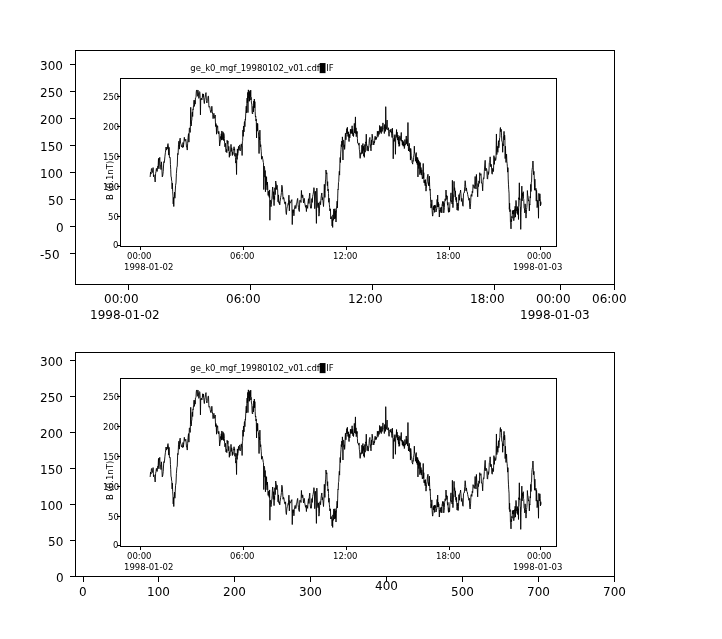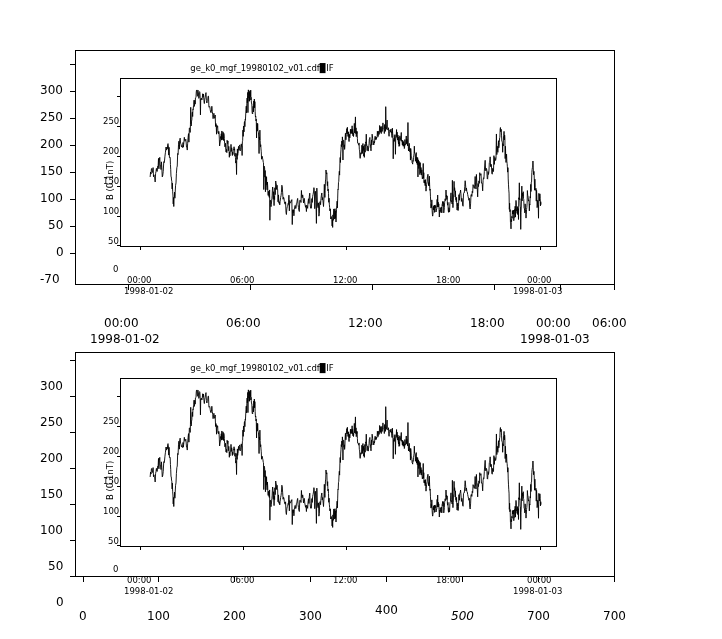--- a/index.html
+++ b/index.html
@@ -44,21 +44,20 @@
   }
   #inner-bottom-frame {
     left: 120px; top: 48px; width: 437px; height: 169px;
   }
 
   .tick-label {
     position: absolute;
     font-size: 11px;
     white-space: nowrap;
     line-height: 1;
-    margin-top: 24px;
   }
   .tick-label.outer {
     font-size: 12px;
   }
   .tick-label.small {
     font-size: 8.5px;
   }
   .tick {
     position: absolute;
     background: #000;
@@ -92,21 +91,21 @@
 
   <div class="frame" id="outer-top-frame"></div>
 
   <div class="tick-label outer" style="left:40px; top:60px;">300</div>
   <div class="tick-label outer" style="left:40px; top:87px;">250</div>
   <div class="tick-label outer" style="left:40px; top:114px;">200</div>
   <div class="tick-label outer" style="left:40px; top:141px;">150</div>
   <div class="tick-label outer" style="left:40px; top:168px;">100</div>
   <div class="tick-label outer" style="left:48px; top:195px;">50</div>
   <div class="tick-label outer" style="left:56px; top:222px;">0</div>
-  <div class="tick-label outer" style="left:40px; top:249px;">-70</div>
+  <div class="tick-label outer" style="left:40px; top:249px;">-50</div>
 
   <div class="tick" style="left:70px; top:64px; width:5px; height:1px;"></div>
   <div class="tick" style="left:70px; top:91px; width:5px; height:1px;"></div>
   <div class="tick" style="left:70px; top:118px; width:5px; height:1px;"></div>
   <div class="tick" style="left:70px; top:145px; width:5px; height:1px;"></div>
   <div class="tick" style="left:70px; top:172px; width:5px; height:1px;"></div>
   <div class="tick" style="left:70px; top:199px; width:5px; height:1px;"></div>
   <div class="tick" style="left:70px; top:226px; width:5px; height:1px;"></div>
   <div class="tick" style="left:70px; top:253px; width:5px; height:1px;"></div>
 
@@ -191,21 +190,21 @@
   <div class="tick" style="left:386px; top:247px; width:1px; height:5px;"></div>
   <div class="tick" style="left:462px; top:247px; width:1px; height:5px;"></div>
   <div class="tick" style="left:538px; top:247px; width:1px; height:5px;"></div>
   <div class="tick" style="left:614px; top:247px; width:1px; height:5px;"></div>
 
   <div class="tick-label outer" style="left:79px;  top:256px;">0</div>
   <div class="tick-label outer" style="left:147px; top:256px;">100</div>
   <div class="tick-label outer" style="left:223px; top:256px;">200</div>
   <div class="tick-label outer" style="left:299px; top:256px;">300</div>
   <div class="tick-label outer" style="left:375px; top:250px;">400</div>
-  <div class="tick-label outer" style="left:451px; top:256px;font-style:italic;">500</div>
+  <div class="tick-label outer" style="left:451px; top:256px;">500</div>
   <div class="tick-label outer" style="left:527px; top:256px;">700</div>
   <div class="tick-label outer" style="left:603px; top:256px;">700</div>
 
   <div class="frame" id="inner-bottom-frame">
     <svg width="435" height="167" viewBox="0 0 435 167">
       <path class="datapath" id="bottom-path" d="M29.17,97.58L29.58,93.05L30.00,95.07L30.42,89.72L30.83,89.49L31.25,93.21L31.67,93.47L32.08,88.60L32.50,97.73L32.92,95.82L33.33,97.87L33.75,98.84L34.17,102.98L34.58,94.63L35.00,92.45L35.42,89.40L35.83,92.29L36.25,92.36L36.67,87.36L37.08,88.31L37.50,79.35L37.92,89.84L38.33,81.89L38.75,78.35L39.17,86.51L39.58,86.38L40.00,90.54L40.42,82.84L40.83,88.37L41.25,97.87L41.67,97.01L42.22,92.58L42.78,82.68L43.33,83.54L43.89,77.84L44.44,73.24L45.00,68.05L45.33,69.25L45.67,71.11L46.00,68.11L46.33,69.76L46.67,65.49L47.00,64.61L47.36,66.86L47.72,76.09L48.08,68.30L48.44,78.61L48.81,78.65L49.17,78.29L49.44,85.49L49.72,90.71L50.00,97.82L50.28,97.88L50.56,101.09L50.83,102.49L51.11,109.93L51.39,104.15L51.67,112.79L51.94,116.04L52.22,124.95L52.50,118.57L52.78,127.52L53.06,118.59L53.33,118.23L53.61,113.06L53.89,119.23L54.17,113.54L54.58,106.29L55.00,103.93L55.42,94.33L55.83,88.68L56.25,87.04L56.67,74.50L57.08,75.54L57.50,65.81L57.92,62.18L58.33,70.15L58.75,60.67L59.17,59.14L59.58,64.20L60.00,65.09L60.42,67.72L60.83,66.59L61.25,68.39L61.67,68.51L62.00,63.49L62.33,68.17L62.67,65.45L63.00,61.66L63.33,58.31L63.67,61.78L64.03,62.26L64.39,61.76L64.75,60.16L65.11,62.90L65.47,67.96L65.83,67.70L66.25,71.07L66.67,64.19L67.08,58.40L67.50,54.61L67.92,63.17L68.33,49.38L68.61,48.85L68.89,50.28L69.17,53.43L69.44,45.67L69.72,28.31L70.00,45.79L70.28,46.90L70.56,42.12L70.83,40.85L71.11,34.14L71.39,33.10L71.67,37.54L71.94,29.93L72.22,30.58L72.50,26.51L72.78,25.29L73.06,21.17L73.33,27.44L73.61,24.99L73.89,21.40L74.17,25.13L74.44,18.91L74.72,18.62L75.00,17.84L75.28,12.92L75.56,11.25L75.83,10.94L76.11,14.96L76.39,17.28L76.67,16.52L76.94,11.10L77.22,14.47L77.50,14.29L77.78,19.35L78.06,18.64L78.33,13.42L78.61,12.61L78.89,13.32L79.17,18.92L79.44,35.91L79.72,19.98L80.00,19.95L80.42,19.10L80.83,21.02L81.25,19.37L81.67,14.75L82.08,18.16L82.50,14.99L82.92,21.51L83.33,24.54L83.75,20.17L84.17,18.41L84.58,15.20L85.00,13.61L85.42,21.29L85.83,24.01L86.25,22.49L86.67,21.85L87.08,17.22L87.50,17.18L87.92,28.23L88.33,27.85L88.75,27.44L89.17,30.30L89.58,33.09L90.00,33.74L90.42,32.77L90.83,27.25L91.25,32.26L91.67,35.36L92.08,39.66L92.50,36.78L92.92,34.28L93.33,39.10L93.75,39.23L94.17,36.00L94.58,47.56L95.00,44.58L95.28,47.78L95.56,55.21L95.83,46.17L96.11,47.59L96.39,48.28L96.67,47.20L96.94,53.74L97.22,53.49L97.50,54.81L97.78,52.30L98.06,53.97L98.33,60.07L98.61,66.98L98.89,64.90L99.17,63.64L99.44,60.81L99.72,57.48L100.00,59.04L100.28,54.76L100.56,61.14L100.83,51.98L101.11,60.76L101.39,60.59L101.67,56.01L101.94,52.82L102.22,53.59L102.50,61.46L102.78,54.34L103.06,55.60L103.33,59.55L103.61,64.11L103.89,67.79L104.17,66.10L104.44,64.24L104.72,70.08L105.00,73.06L105.28,72.34L105.56,70.35L105.83,73.67L106.11,61.28L106.39,63.27L106.67,64.61L106.94,61.95L107.22,71.78L107.50,71.06L107.78,67.38L108.06,71.10L108.33,78.29L108.61,73.03L108.89,76.92L109.17,72.86L109.44,71.93L109.72,72.25L110.00,65.36L110.28,72.40L110.56,68.93L110.83,68.74L111.11,74.73L111.39,76.52L111.67,73.05L111.94,75.54L112.22,70.98L112.50,70.16L112.78,70.61L113.06,67.76L113.33,71.24L113.61,69.80L113.89,77.20L114.17,74.16L114.44,78.35L114.72,84.09L115.00,81.63L115.28,83.32L115.56,95.53L115.83,74.48L116.11,80.39L116.39,69.93L116.67,76.50L116.94,74.38L117.22,72.84L117.50,67.40L117.78,68.89L118.06,71.16L118.33,67.50L118.61,66.04L118.89,66.14L119.17,71.91L119.44,71.47L119.72,70.56L120.00,68.13L120.28,64.89L120.56,67.19L120.83,67.01L121.11,76.49L121.39,62.82L121.67,61.32L121.94,51.07L122.22,57.37L122.50,47.01L122.78,49.89L123.06,52.84L123.33,43.55L123.61,42.48L123.89,47.70L124.17,40.44L124.44,41.26L124.72,34.94L125.00,30.43L125.28,27.08L125.56,33.95L125.83,24.17L126.11,19.05L126.39,23.83L126.67,16.57L126.81,13.38L126.94,33.63L127.08,18.53L127.22,12.79L127.36,10.87L127.50,12.09L127.64,11.04L127.78,14.75L127.92,19.02L128.06,12.58L128.19,22.35L128.33,18.10L128.47,21.79L128.61,13.70L128.75,15.14L128.89,14.28L129.03,11.83L129.17,16.65L129.31,15.60L129.44,16.10L129.58,17.84L129.72,11.10L129.86,21.01L130.00,18.21L130.28,21.90L130.56,24.79L130.83,24.61L131.11,33.30L131.39,34.66L131.67,35.00L131.94,28.16L132.22,27.18L132.50,32.90L132.78,21.96L133.06,28.50L133.33,20.01L133.61,28.71L133.89,22.65L134.17,32.79L134.44,37.94L134.72,37.01L135.00,41.92L135.28,40.18L135.56,58.97L135.83,45.48L136.11,44.07L136.39,51.82L136.67,44.66L136.94,51.87L137.22,52.60L137.50,53.69L137.78,60.13L138.06,74.54L138.33,57.94L138.61,60.87L138.89,51.11L139.17,61.42L139.44,67.78L139.72,65.72L140.00,69.98L140.28,72.82L140.56,80.23L140.83,77.35L141.11,77.87L141.39,77.53L141.67,79.96L141.94,80.80L142.22,83.26L142.50,83.71L142.78,110.55L143.06,87.02L143.33,87.51L143.61,88.86L143.89,98.14L144.17,91.55L144.44,112.78L144.72,96.88L145.00,106.20L145.28,103.30L145.56,97.86L145.83,108.52L146.11,110.89L146.39,103.00L146.67,106.65L146.94,114.75L147.22,116.49L147.50,112.31L147.78,116.11L148.06,117.56L148.33,118.48L148.61,110.95L148.89,141.25L149.17,121.92L149.44,121.23L149.72,123.17L150.00,127.66L150.28,125.46L150.56,123.06L150.83,119.64L151.11,116.87L151.39,111.15L151.67,108.01L151.94,110.24L152.22,120.34L152.50,112.73L152.78,116.45L153.06,126.62L153.33,117.17L153.61,120.58L153.89,108.74L154.17,115.66L154.44,111.77L154.72,102.01L155.00,105.18L155.28,105.07L155.56,110.44L155.83,108.64L156.11,106.25L156.39,110.58L156.67,110.33L156.94,122.83L157.22,122.47L157.50,115.88L157.78,123.18L158.06,124.30L158.33,122.71L158.75,125.88L159.17,122.30L159.58,118.62L160.00,116.72L160.42,113.41L160.83,106.22L161.25,107.65L161.67,113.85L162.08,120.24L162.50,118.23L162.92,118.91L163.33,122.48L163.75,124.63L164.17,125.23L164.58,122.81L165.00,133.56L165.42,135.50L165.83,129.91L166.25,127.73L166.67,127.24L167.08,124.52L167.50,125.41L167.92,116.20L168.33,131.85L168.75,121.48L169.17,123.77L169.58,123.92L170.00,122.85L170.42,122.37L170.83,120.62L171.25,145.56L171.67,130.78L172.08,133.86L172.50,130.72L172.92,136.81L173.33,130.32L173.75,128.04L174.17,126.42L174.58,129.36L175.00,129.52L175.42,124.44L175.83,124.22L176.25,121.00L176.67,119.41L177.08,125.50L177.50,128.62L177.92,131.27L178.33,132.51L178.75,121.28L179.17,121.21L179.58,121.46L180.00,123.50L180.42,111.44L180.83,118.23L181.25,118.87L181.67,115.88L182.08,118.59L182.50,123.97L182.92,120.32L183.33,119.40L183.75,123.98L184.17,126.32L184.58,128.29L185.00,126.26L185.42,132.56L185.83,126.30L186.25,127.11L186.67,129.33L187.08,122.85L187.50,119.75L187.92,124.49L188.33,117.41L188.75,114.15L189.17,124.78L189.58,129.16L190.00,129.16L190.42,129.15L190.83,119.58L191.25,123.43L191.67,117.32L192.08,115.38L192.50,112.97L192.92,108.66L193.33,111.39L193.75,129.69L194.17,116.89L194.58,112.31L195.00,123.63L195.42,144.40L195.83,109.13L196.25,121.99L196.67,127.14L197.08,128.76L197.50,123.86L197.92,137.16L198.33,134.62L198.75,123.17L199.17,122.52L199.58,125.74L200.00,119.59L200.42,116.26L200.83,113.97L201.25,120.97L201.67,118.51L202.08,123.03L202.50,127.53L202.92,120.42L203.33,105.30L203.61,114.77L203.89,118.43L204.17,111.60L204.44,102.05L204.72,100.07L205.00,90.99L205.28,93.93L205.56,95.05L205.83,93.75L206.11,103.86L206.39,106.72L206.67,102.63L206.94,111.90L207.22,110.06L207.50,114.41L207.78,123.27L208.06,119.18L208.33,125.21L208.61,128.52L208.89,131.85L209.17,129.89L209.44,129.96L209.72,139.97L210.00,138.73L210.28,137.53L210.56,139.89L210.83,139.66L211.11,146.95L211.39,140.67L211.67,148.44L211.94,135.87L212.22,141.38L212.50,133.98L212.78,129.95L213.06,131.47L213.33,140.06L213.61,130.98L213.89,129.77L214.17,129.78L214.44,139.42L214.72,131.84L215.00,143.03L215.28,134.89L215.56,130.29L215.83,126.30L216.11,122.17L216.39,128.94L216.67,119.91L216.94,110.17L217.22,110.68L217.50,103.27L217.78,102.31L218.06,95.42L218.33,92.22L218.61,96.11L218.89,84.95L219.17,78.47L219.44,83.47L219.72,74.06L220.00,70.41L220.28,65.59L220.56,67.66L220.83,62.05L221.11,65.84L221.39,57.89L221.67,61.20L221.94,81.02L222.22,62.09L222.50,61.22L222.78,61.34L223.06,68.16L223.33,65.84L223.61,70.43L223.89,67.50L224.17,58.31L224.44,54.26L224.72,60.62L225.00,60.84L225.28,55.33L225.56,51.42L225.83,49.59L226.11,54.88L226.39,48.28L226.67,55.64L226.94,57.08L227.22,57.69L227.50,52.81L227.78,59.66L228.06,62.56L228.33,55.30L228.61,58.51L228.89,58.98L229.17,55.07L229.44,50.32L229.72,54.43L230.00,50.53L230.28,50.24L230.56,54.37L230.83,53.60L231.11,46.81L231.39,54.82L231.67,50.39L231.94,56.78L232.22,54.12L232.50,57.54L232.78,54.67L233.06,51.69L233.33,44.36L233.61,53.89L233.89,51.91L234.17,46.21L234.44,37.90L234.72,54.61L235.00,48.85L235.28,57.67L235.56,52.46L235.83,54.66L236.11,52.42L236.39,59.40L236.67,64.05L236.94,64.18L237.22,64.56L237.50,65.59L237.78,66.19L238.06,63.91L238.33,70.73L238.61,70.88L238.89,78.32L239.17,79.36L239.44,77.92L239.72,73.76L240.00,74.84L240.28,75.08L240.56,74.66L240.83,66.28L241.11,68.56L241.39,74.44L241.67,66.18L241.94,64.53L242.22,71.45L242.50,67.33L242.78,77.09L243.06,74.33L243.33,78.37L243.61,68.78L243.89,65.48L244.17,73.22L244.44,64.64L244.72,62.87L245.00,64.46L245.28,55.16L245.56,66.44L245.83,65.77L246.11,71.65L246.39,67.17L246.67,67.49L246.94,67.25L247.22,72.10L247.50,68.68L247.78,68.74L248.06,64.72L248.33,60.29L248.61,59.70L248.89,58.45L249.17,65.67L249.44,65.52L249.72,69.63L250.00,71.86L250.28,67.13L250.56,60.92L250.83,65.99L251.11,55.20L251.39,56.77L251.67,59.66L251.94,61.69L252.22,63.25L252.50,63.85L252.78,66.00L253.06,62.15L253.33,64.15L253.61,62.81L253.89,58.65L254.17,57.21L254.44,60.57L254.72,58.66L255.00,58.29L255.28,60.49L255.56,58.15L255.83,58.48L256.11,58.36L256.39,52.20L256.67,54.96L256.94,57.32L257.22,57.57L257.50,52.23L257.78,52.48L258.06,55.46L258.33,53.98L258.61,46.48L258.89,48.49L259.17,52.48L259.44,53.29L259.72,47.61L260.00,52.94L260.28,54.57L260.56,53.76L260.83,47.49L261.11,52.50L261.39,49.96L261.67,48.28L261.94,43.90L262.22,49.86L262.50,49.90L262.78,50.09L263.06,50.23L263.33,54.53L263.61,45.51L263.89,48.85L264.17,47.96L264.44,52.35L264.72,27.66L265.00,44.87L265.28,50.40L265.56,50.13L265.83,45.82L266.11,41.05L266.39,49.27L266.67,50.83L266.94,51.07L267.22,50.92L267.50,48.75L267.78,54.82L268.06,57.30L268.33,52.90L268.61,52.33L268.89,50.90L269.17,51.11L269.44,52.20L269.72,53.12L270.00,49.98L270.28,53.63L270.56,52.76L270.83,56.87L271.11,58.56L271.39,49.20L271.67,54.55L271.94,56.40L272.22,79.82L272.50,61.12L272.78,61.52L273.06,59.26L273.33,62.43L273.61,56.89L273.89,55.65L274.17,59.96L274.44,75.29L274.72,59.50L275.00,55.97L275.28,56.26L275.56,50.57L275.83,58.36L276.11,53.17L276.39,59.87L276.67,61.10L276.94,56.11L277.22,61.82L277.50,64.91L277.78,58.06L278.06,67.41L278.33,63.30L278.61,66.63L278.89,56.83L279.17,61.47L279.44,59.06L279.72,59.15L280.00,57.91L280.28,53.47L280.56,62.26L280.83,61.43L281.11,62.55L281.39,65.99L281.67,61.27L281.94,66.22L282.22,67.24L282.50,62.57L282.78,66.98L283.06,64.91L283.33,69.56L283.61,68.12L283.89,60.59L284.17,66.01L284.44,65.99L284.72,65.87L285.00,61.00L285.28,56.98L285.56,64.78L285.83,60.22L286.11,60.77L286.39,64.50L286.67,66.91L286.94,43.50L287.22,65.84L287.50,72.00L287.78,69.53L288.06,65.72L288.33,64.42L288.61,71.75L288.89,72.79L289.17,69.58L289.44,81.09L289.72,69.55L290.00,73.04L290.28,76.84L290.56,77.64L290.83,80.14L291.11,83.65L291.39,84.00L291.67,85.13L291.94,81.51L292.22,82.31L292.50,78.49L292.78,76.93L293.06,74.73L293.33,67.17L293.61,74.32L293.89,74.47L294.17,74.78L294.44,82.27L294.72,77.45L295.00,75.72L295.28,73.58L295.56,84.01L295.83,77.99L296.11,85.11L296.39,85.74L296.67,78.69L296.94,97.96L297.22,84.40L297.50,80.83L297.78,89.52L298.06,82.28L298.33,86.83L298.61,83.87L298.89,95.63L299.17,83.62L299.44,93.59L299.72,93.89L300.00,88.53L300.28,95.88L300.56,95.94L300.83,90.82L301.11,97.04L301.39,99.94L301.67,97.70L301.94,97.12L302.22,84.44L302.50,99.35L302.78,93.68L303.06,103.78L303.33,101.23L303.61,104.08L303.89,102.67L304.17,106.68L304.44,100.60L304.72,107.73L305.00,112.15L305.28,109.65L305.56,105.62L305.83,104.04L306.11,102.81L306.39,97.94L306.67,97.09L306.94,95.26L307.22,103.46L307.50,106.35L307.78,103.45L308.06,107.01L308.33,97.16L308.61,105.66L308.89,111.34L309.17,110.06L309.44,117.17L309.72,123.23L310.00,129.10L310.28,125.23L310.56,128.23L310.83,120.90L311.11,131.16L311.39,135.18L311.67,137.13L311.94,135.28L312.22,128.33L312.50,130.97L312.78,126.89L313.06,129.12L313.33,126.13L313.61,133.41L313.89,126.23L314.17,126.00L314.44,128.63L314.72,127.33L315.00,133.01L315.28,131.83L315.56,130.01L315.83,129.35L316.11,120.40L316.39,128.02L316.67,116.06L316.94,126.16L317.22,123.24L317.50,127.92L317.78,124.85L318.06,130.70L318.33,138.03L318.61,131.21L318.89,131.88L319.17,128.57L319.44,130.27L319.72,133.09L320.00,133.62L320.28,128.80L320.56,128.09L320.83,133.84L321.11,125.50L321.39,124.55L321.67,122.49L321.94,127.18L322.22,122.58L322.50,123.88L322.78,133.87L323.06,131.21L323.33,128.55L323.61,123.77L323.89,121.75L324.17,119.74L324.44,121.60L324.72,121.16L325.00,111.03L325.28,117.88L325.56,116.26L325.83,120.41L326.11,116.85L326.39,124.33L326.67,126.23L326.94,123.39L327.22,131.05L327.50,133.27L327.78,128.72L328.06,129.15L328.33,133.08L328.61,132.26L328.89,124.91L329.17,123.13L329.44,122.63L329.72,116.22L330.00,113.83L330.28,120.38L330.56,123.08L330.83,123.32L331.11,124.97L331.39,101.30L331.67,123.19L331.94,128.66L332.22,123.53L332.50,117.04L332.78,114.93L333.06,102.36L333.33,111.65L333.61,108.70L333.89,111.11L334.17,118.08L334.44,111.91L334.72,120.52L335.00,119.62L335.28,122.73L335.56,118.31L335.83,127.65L336.11,131.05L336.39,127.94L336.67,124.15L337.08,131.55L337.50,127.76L337.92,115.68L338.33,121.26L338.75,114.40L339.17,113.89L339.58,111.01L340.00,116.04L340.42,122.43L340.83,119.27L341.25,120.64L341.67,126.46L342.08,127.24L342.50,114.57L342.92,113.59L343.33,113.66L343.75,107.46L344.17,101.73L344.58,105.98L345.00,111.86L345.42,108.97L345.83,112.35L346.25,112.94L346.67,115.46L347.08,117.44L347.50,119.24L347.92,121.28L348.33,119.25L348.75,128.51L349.17,130.01L349.58,124.90L350.00,115.67L350.42,115.55L350.83,117.41L351.25,112.29L351.67,113.66L352.08,105.65L352.50,107.39L352.92,108.56L353.33,109.42L353.75,105.86L354.17,97.48L354.58,107.49L355.00,109.99L355.42,95.44L355.83,103.94L356.25,109.17L356.67,117.88L357.08,104.56L357.50,107.60L357.92,101.86L358.33,104.32L358.75,93.72L359.17,96.36L359.58,95.65L360.00,94.78L360.42,104.05L360.83,103.70L361.25,105.32L361.67,111.83L362.08,101.36L362.50,98.76L362.92,99.57L363.33,92.31L363.75,86.04L364.17,81.31L364.58,91.50L365.00,92.02L365.42,89.37L365.83,91.09L366.25,99.66L366.67,100.12L367.08,92.49L367.50,95.47L367.92,92.55L368.33,83.49L368.75,83.14L369.17,77.83L369.58,87.67L370.00,85.12L370.42,85.76L370.83,94.33L371.25,95.20L371.67,89.33L372.08,91.85L372.50,92.53L372.92,76.66L373.33,85.40L373.75,78.42L374.17,78.65L374.58,81.53L375.00,79.57L375.42,54.97L375.83,75.60L376.25,67.24L376.67,72.51L376.94,73.26L377.22,67.58L377.50,61.69L377.78,68.85L378.06,67.02L378.33,63.52L378.61,58.69L378.89,58.29L379.17,50.01L379.44,48.51L379.72,52.70L380.00,50.27L380.28,50.44L380.56,56.90L380.83,62.23L381.11,62.29L381.39,63.76L381.67,73.27L381.94,64.77L382.22,67.02L382.50,57.15L382.78,56.32L383.06,52.36L383.33,61.00L383.61,56.02L383.89,58.69L384.17,79.61L384.44,67.24L384.72,76.79L385.00,83.44L385.28,79.56L385.56,75.11L385.83,82.09L386.11,84.43L386.39,87.77L386.67,93.14L386.94,88.67L387.22,99.91L387.50,105.85L387.78,110.79L388.06,114.11L388.33,130.42L388.61,124.16L388.89,132.72L389.17,130.61L389.44,143.39L389.72,143.98L390.00,149.86L390.28,140.41L390.56,142.73L390.83,137.35L391.11,139.24L391.39,131.49L391.67,134.90L391.94,133.62L392.22,134.97L392.50,131.18L392.78,141.69L393.06,137.73L393.33,138.43L393.61,130.59L393.89,132.23L394.17,127.22L394.44,138.13L394.72,126.16L395.00,121.43L395.28,124.01L395.56,131.69L395.83,130.93L396.11,134.41L396.39,127.58L396.67,135.50L396.94,134.25L397.22,129.63L397.50,140.47L397.78,118.75L398.06,120.23L398.33,103.81L398.61,120.74L398.89,119.76L399.17,127.15L399.44,127.86L399.72,150.36L400.00,133.22L400.28,128.05L400.56,116.07L400.83,107.11L401.11,121.95L401.39,114.16L401.67,114.98L401.94,117.26L402.22,112.70L402.50,119.62L402.78,120.65L403.06,128.78L403.33,129.53L403.61,131.21L403.89,134.00L404.17,124.85L404.44,130.73L404.72,133.58L405.00,139.10L405.28,135.57L405.56,130.50L405.83,128.45L406.11,124.15L406.39,111.55L406.67,116.27L406.94,116.78L407.22,118.89L407.50,121.86L407.78,120.90L408.06,123.34L408.33,131.87L408.61,124.98L408.89,125.92L409.17,117.52L409.44,119.05L409.72,105.40L410.00,112.49L410.28,103.08L410.56,102.96L410.83,93.60L411.11,90.63L411.39,88.68L411.67,88.08L411.94,82.00L412.22,87.99L412.50,95.71L412.78,92.73L413.06,92.39L413.33,101.99L413.61,111.22L413.89,100.15L414.17,108.54L414.44,111.22L414.72,111.27L415.00,109.42L415.28,122.14L415.56,111.25L415.83,116.94L416.11,128.64L416.39,127.05L416.67,121.32L416.94,125.43L417.22,126.14L417.50,139.24L417.78,114.39L418.06,114.86L418.33,117.64L418.61,122.06L418.89,114.83L419.17,119.36L419.44,126.86L419.72,122.68L420.00,125.24"></path>
     </svg>
   </div>
 
   <div class="inner-title" style="left:262px; top:33px; transform:translateX(-50%);">ge_k0_mgf_19980102_v01.cdf▉IF</div>

